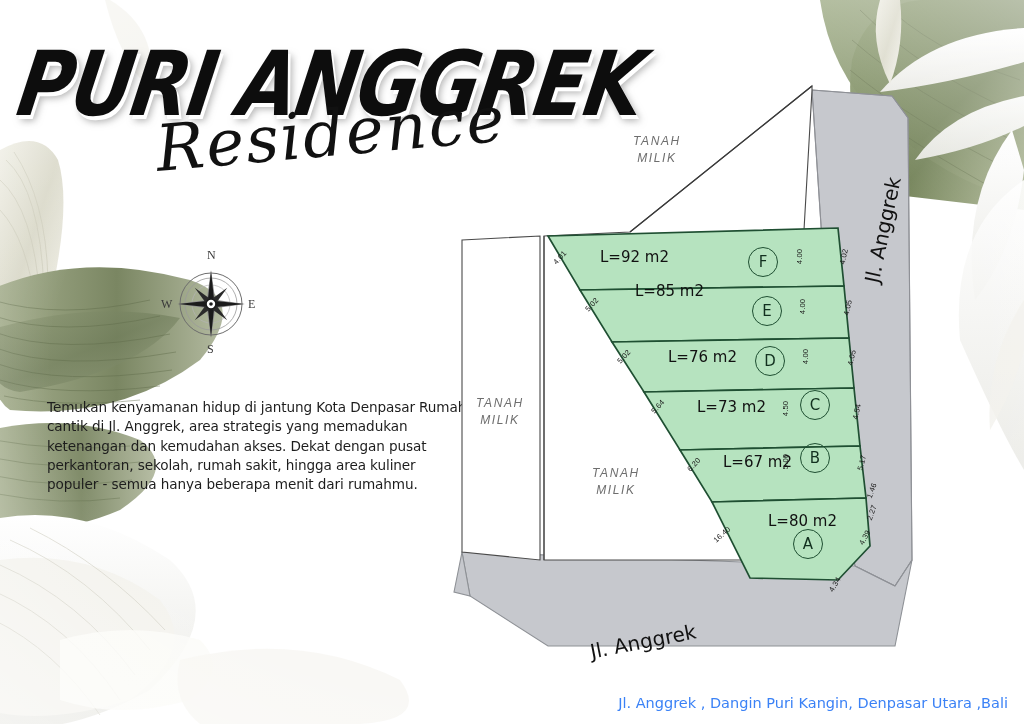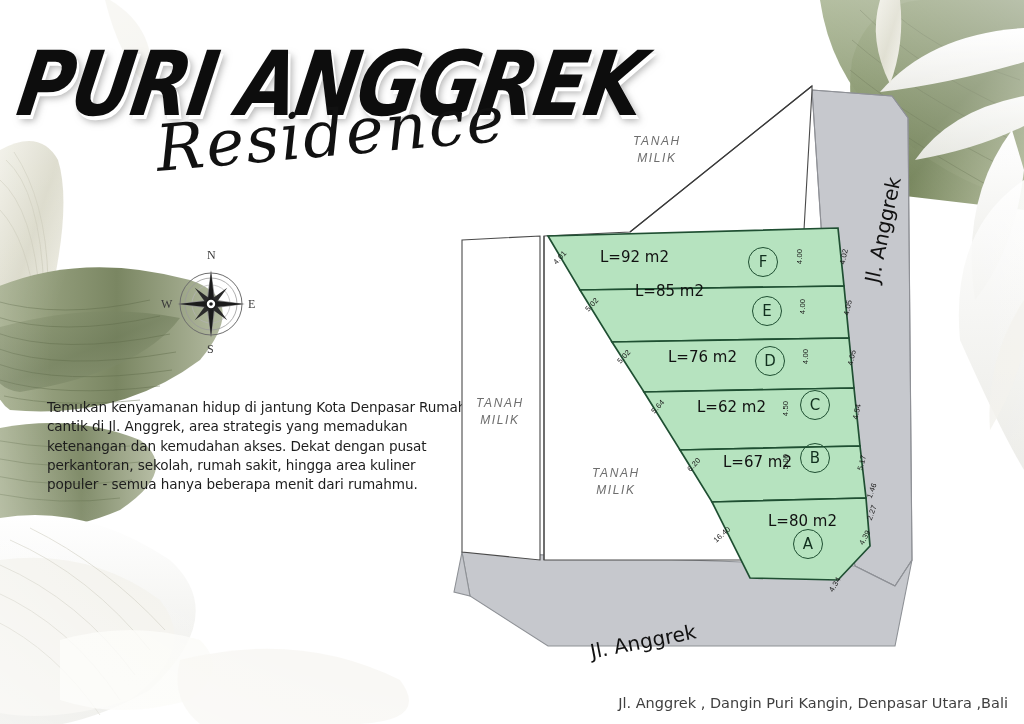--- a/index.html
+++ b/index.html
@@ -108,21 +108,21 @@
     font-family:"DejaVu Sans", sans-serif;
     font-size:20px;
     color:#111;
     white-space:nowrap;
   }
   #footer-address{
     position:absolute;
     right:16px; top:695px;
     font-family:"DejaVu Sans", sans-serif;
     font-size:14.5px;
-    color:#404040;
+    color:#3b82f6;
     white-space:nowrap;
   }
 </style>
 </head>
 <body>
 
 <div id="stage">
 
   <svg class="bg-svg" width="1024" height="724" viewBox="0 0 1024 724">
     <defs>
@@ -324,21 +324,21 @@
       <div>MILIK</div>
     </div>
     <div class="tanah-label" style="left:152px; top:465px;">
       <div>TANAH</div>
       <div>MILIK</div>
     </div>
 
     <div class="plot-area-label" style="left:160px; top:248px;">L=92 m2</div>
     <div class="plot-area-label" style="left:195px; top:282px;">L=85 m2</div>
     <div class="plot-area-label" style="left:228px; top:348px;">L=76 m2</div>
-    <div class="plot-area-label" style="left:257px; top:398px;">L=62 m2</div>
+    <div class="plot-area-label" style="left:257px; top:398px;">L=73 m2</div>
     <div class="plot-area-label" style="left:283px; top:453px;">L=67 m2</div>
     <div class="plot-area-label" style="left:328px; top:512px;">L=80 m2</div>
 
     <div class="plot-badge" style="left:308px; top:247px;">F</div>
     <div class="plot-badge" style="left:312px; top:296px;">E</div>
     <div class="plot-badge" style="left:315px; top:346px;">D</div>
     <div class="plot-badge" style="left:360px; top:390px;">C</div>
     <div class="plot-badge" style="left:360px; top:443px;">B</div>
     <div class="plot-badge" style="left:353px; top:529px;">A</div>
 

